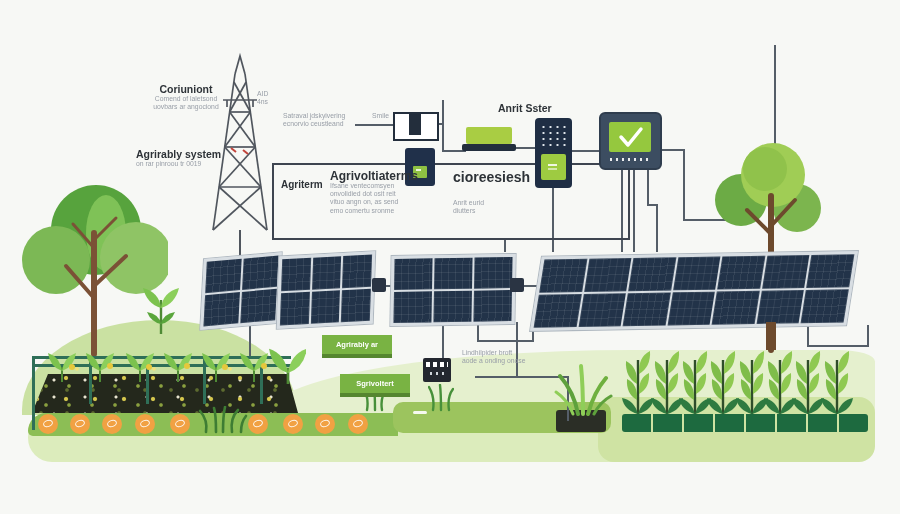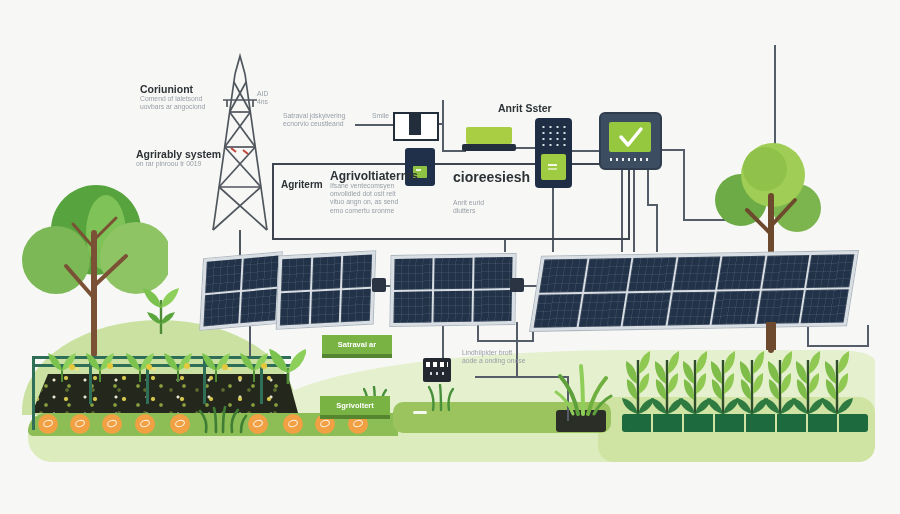--- a/index.html
+++ b/index.html
@@ -68,21 +68,21 @@
         background:repeating-linear-gradient(90deg,#fff 0 2px,transparent 2px 6px);opacity:.9;}
   #terminal{left:423px;top:358px;width:28px;height:24px;background:#23272f;border-radius:2px;z-index:5;}
   #terminal .r1{position:absolute;left:3px;top:4px;width:22px;height:5px;
         background:repeating-linear-gradient(90deg,#fff 0 4px,transparent 4px 7px);}
   #terminal .r2{position:absolute;left:7px;top:14px;width:14px;height:3px;
         background:repeating-linear-gradient(90deg,#cfd4da 0 2px,transparent 2px 6px);}
   
   .glabel{z-index:6;width:70px;height:19px;background:#79b343;border-bottom:4px solid #55862f;
           color:#fff;font-size:7.5px;font-weight:bold;text-align:center;line-height:19px;}
   #glabel1{left:322px;top:335px;}
-  #glabel2{left:320px;top:374px;margin-top:22px;}
+  #glabel2{left:340px;top:374px;}
   
   .fruit{width:20px;height:20px;border-radius:50%;background:#f1a143;z-index:4;}
   .fruit::after{content:"";position:absolute;left:5px;top:6px;width:8px;height:5px;border:1.6px solid #fff;
                 border-radius:50%;transform:rotate(-18deg);opacity:.9;}
   .svg-layer{z-index:4;}
   .tree-layer{z-index:3;}
 </style>
 </head>
 <body>
 
@@ -356,24 +356,24 @@
       <rect width="42" height="30" rx="2" fill="#95c83e"></rect>
       <polyline points="12,15 19,23 32,7" fill="none" stroke="#fff" stroke-width="3.5" stroke-linecap="round" stroke-linejoin="round"></polyline>
     </svg>
     <div class="dash"></div>
   </div>
   <div class="abs" id="terminal">
     <div class="r1"></div>
     <div class="r2"></div>
   </div>
 
-  <div class="abs glabel" id="glabel1">Satraval ar</div>
+  <div class="abs glabel" id="glabel1">Agrirably ar</div>
   <div class="abs glabel" id="glabel2">Sgrivoltert</div>
 
-  <div class="abs z-text" style="left:140px;top:83px;width:92px;">
+  <div class="abs z-text" style="left:140px;top:83px;width:92px;text-align:center">
     <div class="t-bold">Coriuniont</div>
     <div class="t-gray">Comend of laletsond</div>
     <div class="t-gray">uovbars ar angociond</div>
   </div>
   <div class="abs z-text" style="left:257px;top:90px">
     <div class="t-gray">AID</div>
     <div class="t-gray">4ns</div>
   </div>
   <div class="abs z-text" style="left:136px;top:148px">
     <div class="t-bold">Agrirably system</div>

